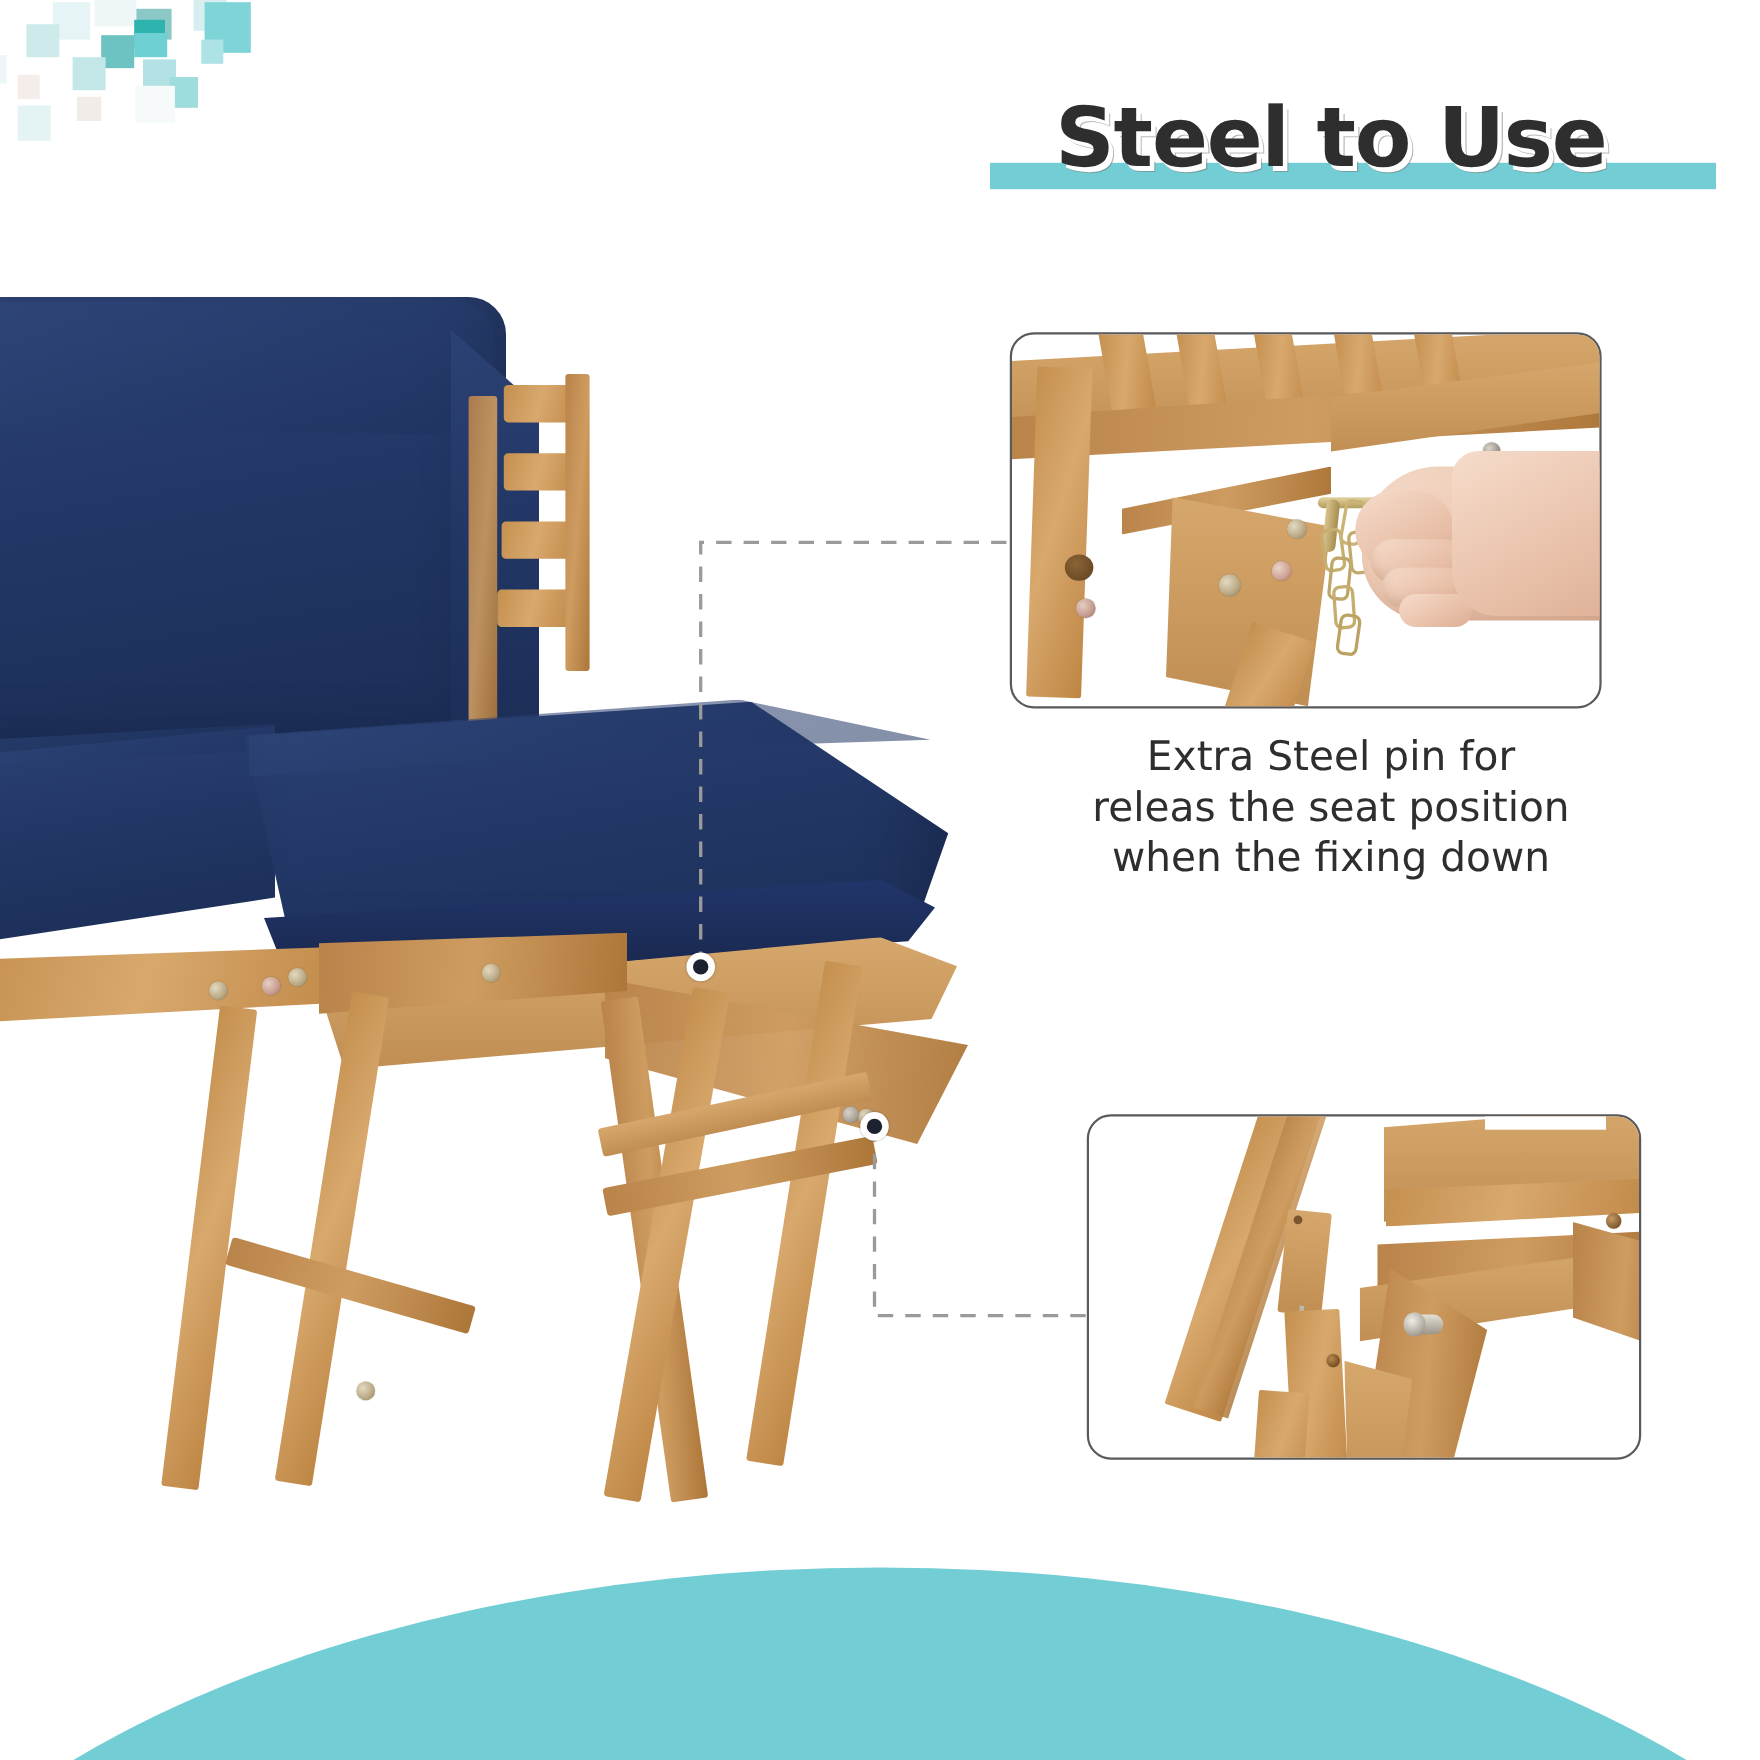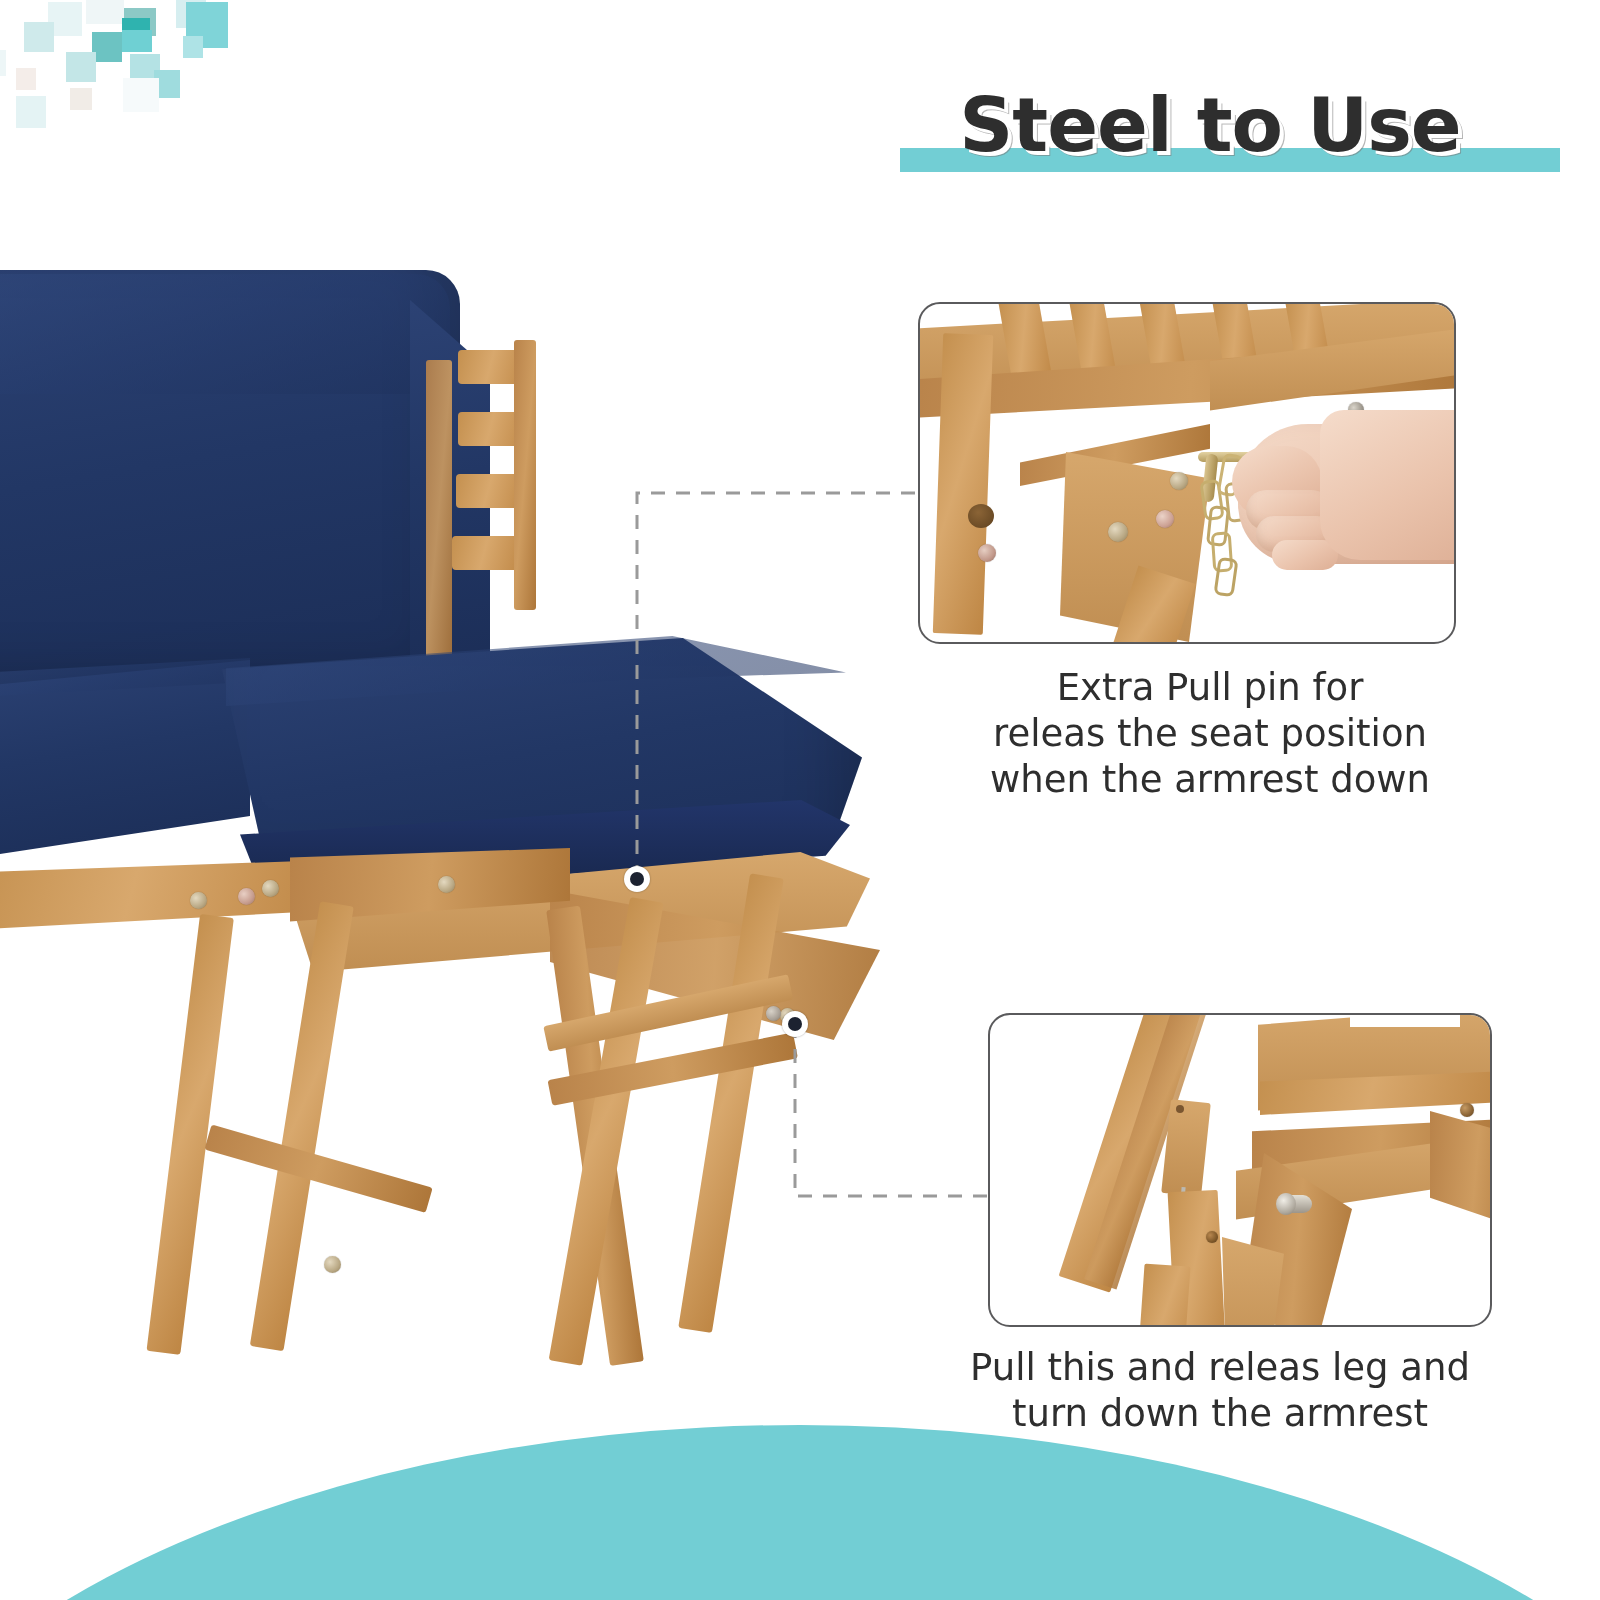--- a/index.html
+++ b/index.html
@@ -221,23 +221,23 @@
       <div class="shape skin" style="left:326px;top:186px;width:86px;height:40px;border-radius:22px;
            box-shadow:inset 0 -6px 10px rgba(160,110,85,.25);"></div>
       <div class="shape skin" style="left:336px;top:212px;width:78px;height:36px;border-radius:20px;
            box-shadow:inset 0 -6px 10px rgba(160,110,85,.25);"></div>
       <div class="shape skin" style="left:352px;top:236px;width:66px;height:30px;border-radius:18px;"></div>
       <div class="shape skin" style="left:400px;top:106px;width:170px;height:150px;border-radius:24px 0 0 40px;"></div>
     </div>
   </div>
 
   <div class="caption" id="caption-top">
-    <div>Extra Pull pin for</div>
+    <div>Extra Steel pin for</div>
     <div>releas the seat position</div>
-    <div>when the armrest down</div>
+    <div>when the fixing down</div>
   </div>
 
   <div class="panel" id="panel-bottom">
     <div class="photo">
 
       <div class="shape w3" style="left:268px;top:-10px;width:250px;height:110px;
            clip-path:polygon(0 18%,100% 0,100% 70%,0 96%);"></div>
       <div class="shape w1" style="left:270px;top:56px;width:248px;height:44px;
            clip-path:polygon(0 24%,100% 0,100% 70%,0 100%);"></div>
       <div class="shape w2" style="left:262px;top:104px;width:256px;height:56px;
@@ -275,20 +275,16 @@
       <div class="shape w1" style="left:150px;top:250px;width:46px;height:130px;
            transform:rotate(4deg);border-radius:2px;"></div>
       <div class="shape w3" style="left:232px;top:222px;width:62px;height:140px;
            clip-path:polygon(0 0,100% 12%,74% 100%,6% 88%);"></div>
 
       <div class="shape w2" style="left:440px;top:96px;width:90px;height:140px;
            clip-path:polygon(0 0,100% 18%,100% 84%,0 62%);"></div>
     </div>
   </div>
 
-  <div class="caption" id="caption-bottom">
-    <div>Pull this and releas leg and</div>
-    <div>turn down the armrest</div>
-  </div>
 
   <div class="swoosh"></div>
 
 </div>
 
 </body></html>

